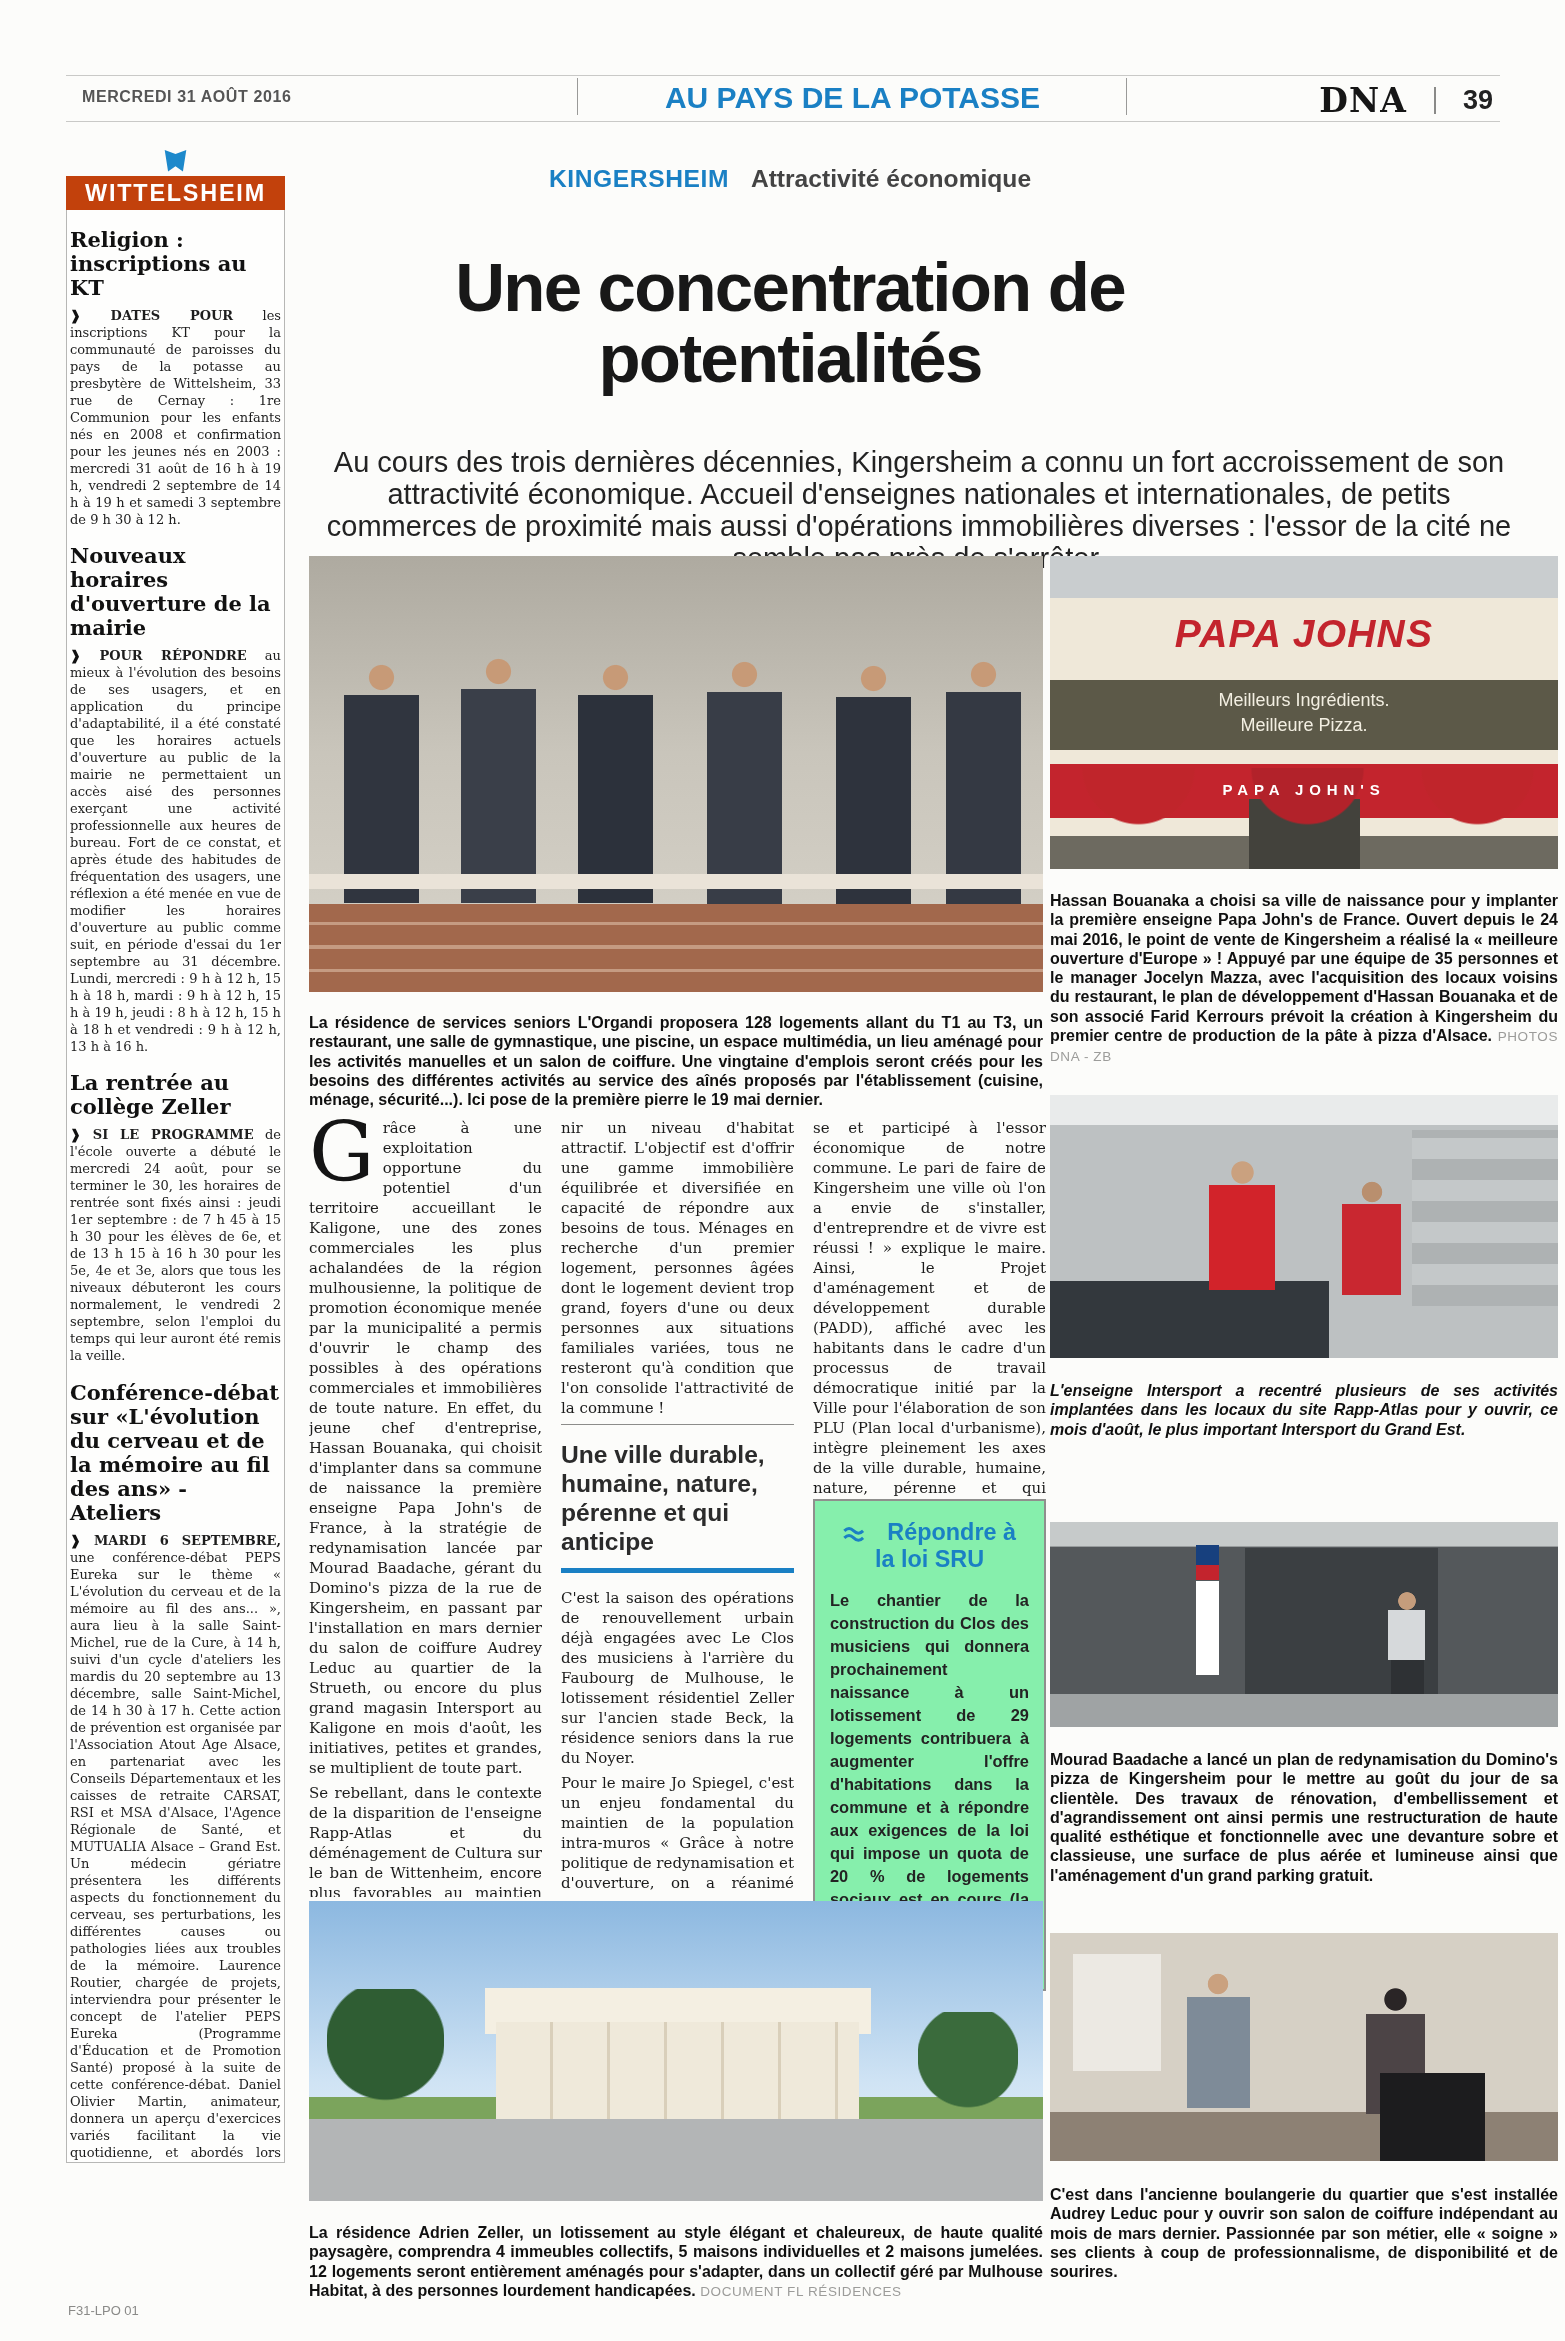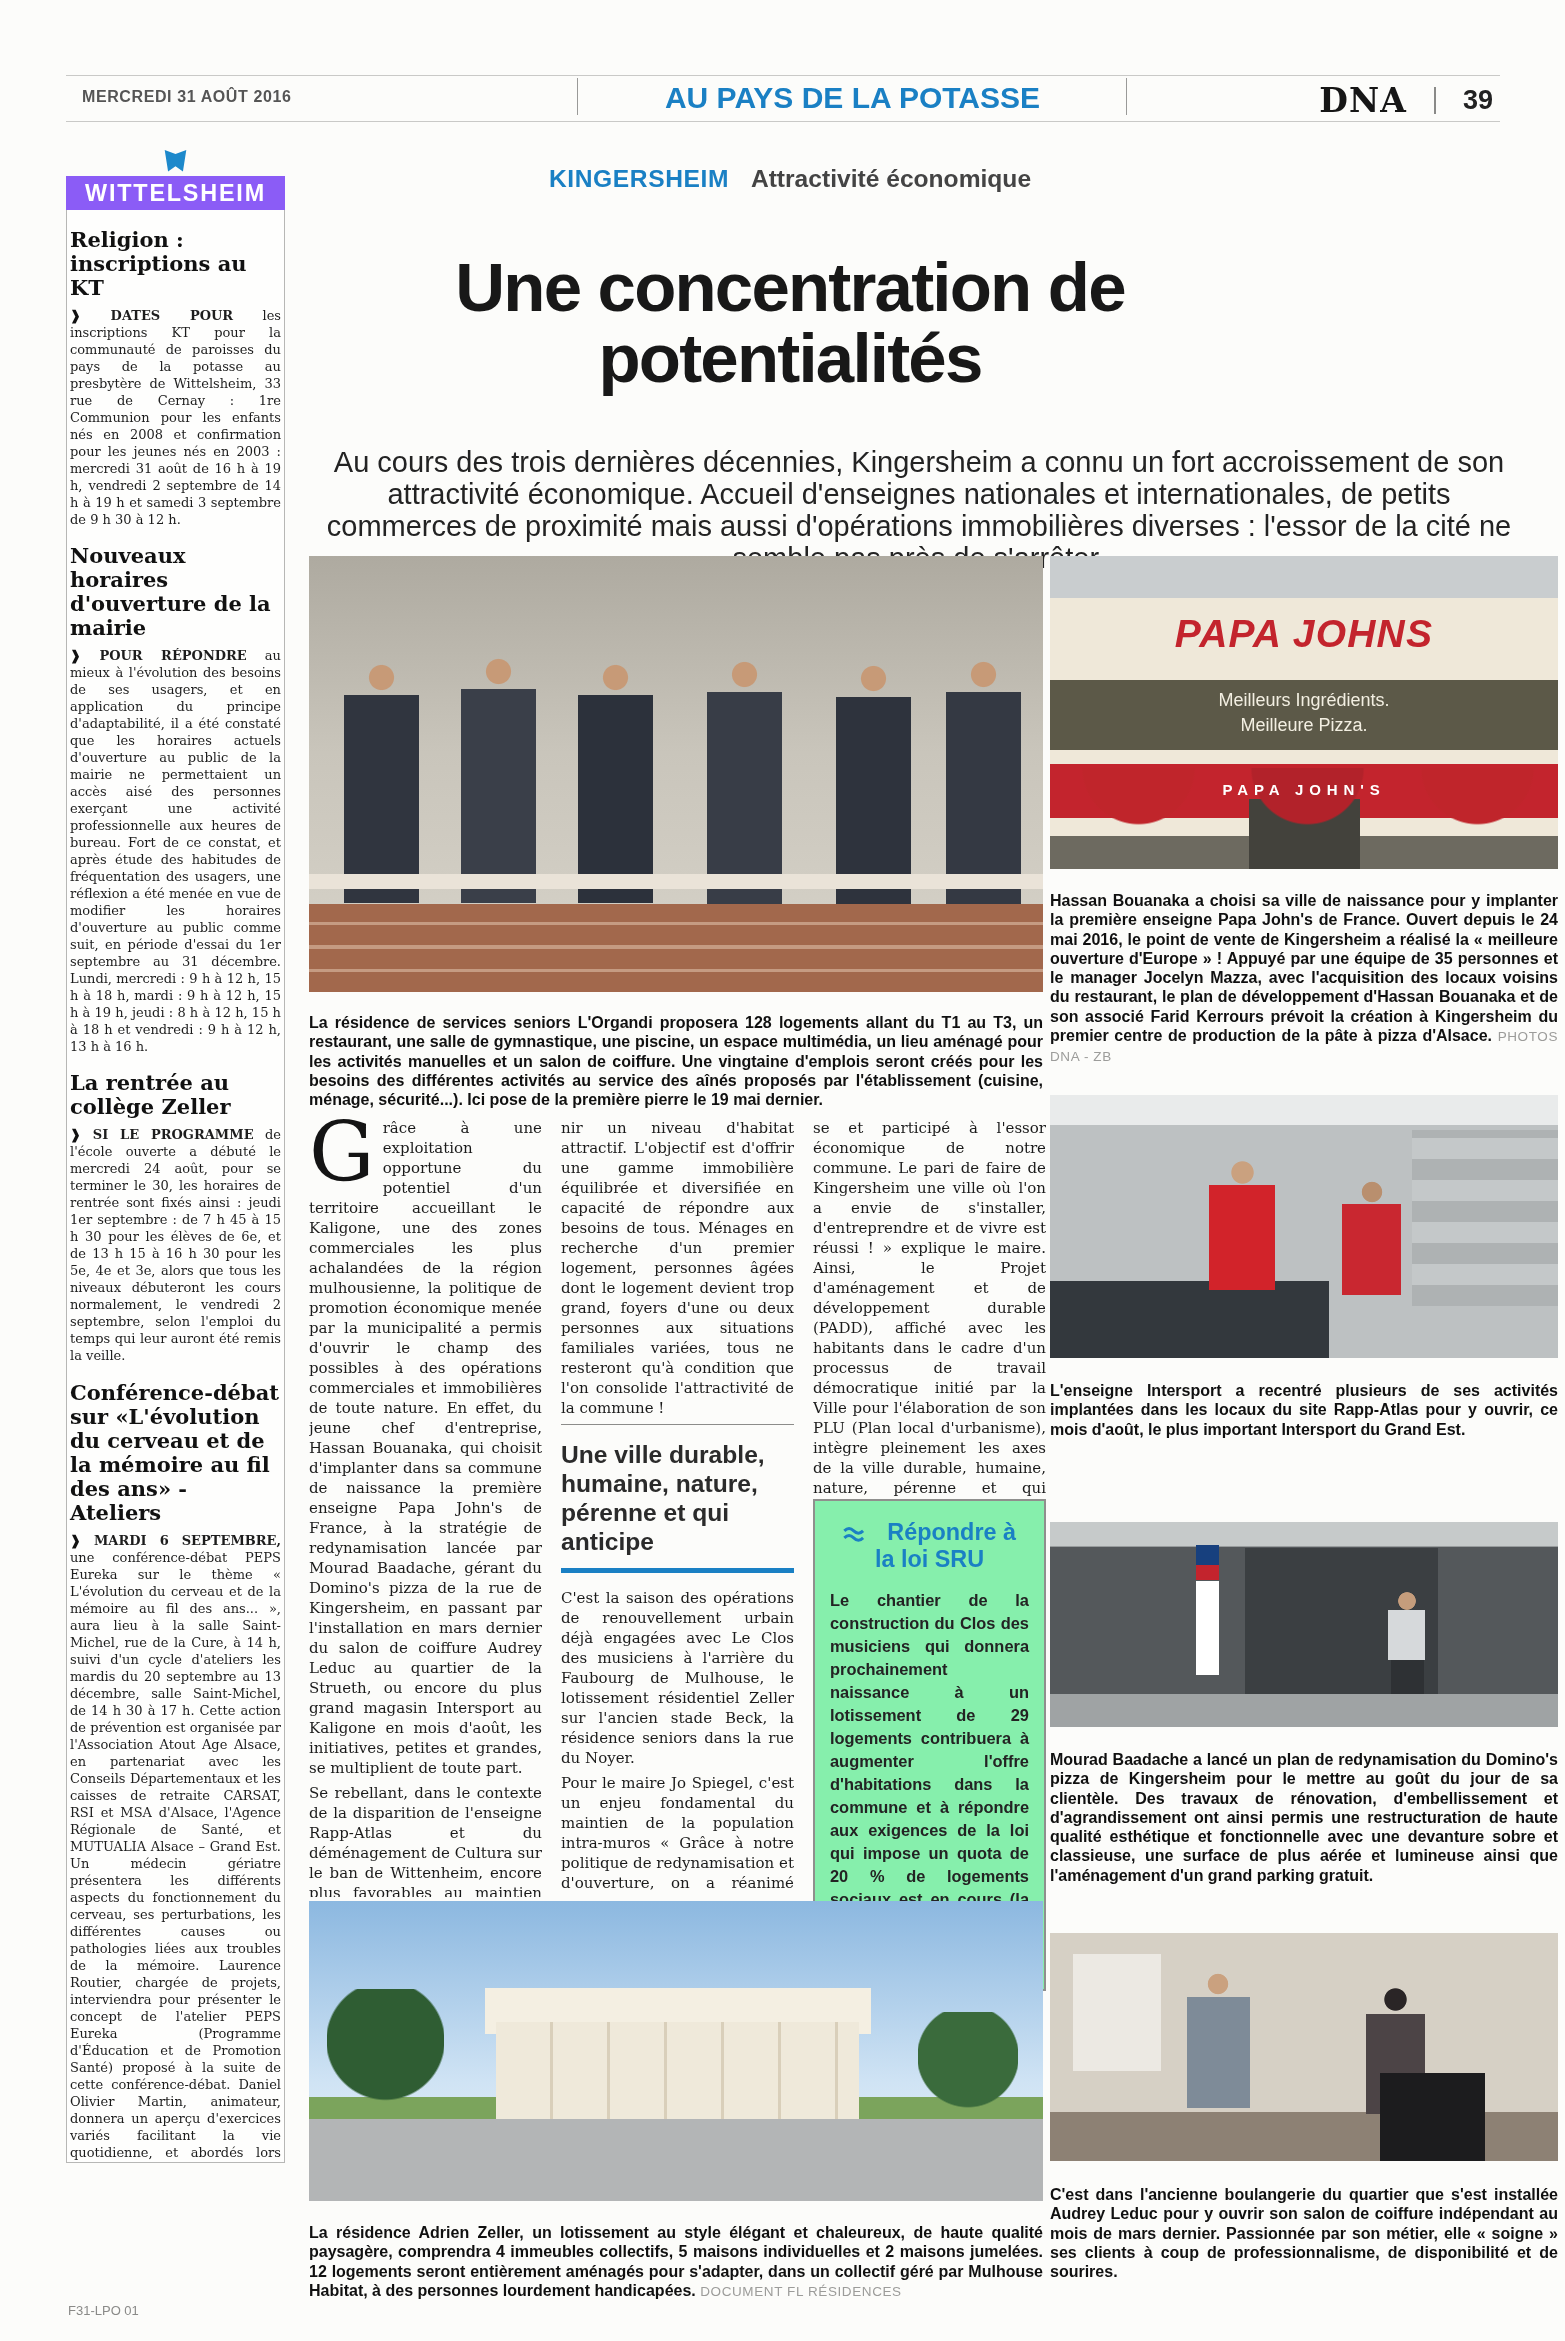--- a/index.html
+++ b/index.html
@@ -13,21 +13,21 @@
   .h-section{position:absolute;left:580px;top:81px;width:545px;text-align:center;
              font-size:30px;font-weight:bold;color:#1a80c4;letter-spacing:0px;}
   .h-div{position:absolute;top:78px;height:37px;border-left:1.2px solid #9a9a98;}
   .h-div.l{left:577px;} .h-div.r{left:1126px;}
   .h-brand{position:absolute;right:73px;top:81px;display:flex;align-items:center;gap:27px;}
   .h-brand .dna{font-family:"DejaVu Serif",serif;font-weight:bold;font-size:33px;color:#161616;letter-spacing:1.2px;}
   .h-brand .sep{width:1.8px;height:27px;background:#8a8a88;}
   .h-brand .pg{font-size:27px;font-weight:bold;color:#222;}
 
   
-  .sb-banner{position:absolute;left:66px;top:176px;width:219px;height:34px;background:#8b5cf6;
+  .sb-banner{position:absolute;left:66px;top:176px;width:219px;height:34px;background:#c2410c;
              color:#fff;font-weight:bold;font-size:23.4px;letter-spacing:1.8px;text-align:center;line-height:34px;}
   .butterfly{position:absolute;left:162px;top:150px;width:27px;height:27px;}
   .sb-box{position:absolute;left:66px;top:210px;width:219px;height:1953px;border:1.8px solid #b7b7b5;border-top:none;
           background:#fefefd;box-sizing:border-box;padding:14px 3px;overflow:hidden;}
   .sb-title{font-family:"DejaVu Serif",serif;font-weight:bold;font-size:21px;line-height:24px;color:#111;
             margin:16.4px 0 7px;}
   .sb-title:first-child{margin-top:3.5px;}
   .sb-text{font-family:"DejaVu Serif",serif;font-size:13px;line-height:17px;color:#1d1d1d;
            text-align:justify;margin:0 0 3.5px;}
   .sb-text .bullet{font-weight:bold;color:#111;}
@@ -216,21 +216,21 @@
       <svg width="32" height="17.6" viewBox="0 0 54 30">
           <path d="M2 10 Q10 2 18 10 T34 10" fill="none" stroke="#1a80c4" stroke-width="5"></path>
           <path d="M2 22 Q10 14 18 22 T34 22" fill="none" stroke="#1a80c4" stroke-width="5"></path>
         </svg>
       <span>Répondre à la loi SRU</span>
     </div>
     <p class="sru-text">Le chantier de la construction du Clos des musiciens qui donnera prochainement naissance à un lotissement de 29 logements contribuera à augmenter l'offre d'habitations dans la commune et à répondre aux exigences de la loi qui impose un quota de 20 % de logements sociaux est en cours (la loi Solidarité et Renouvellement Urbain, dite SRU).</p>
   </div>
 
   <div class="photo" id="photo-inter"></div>
-  <p class="caption" style="left:1050px;top:1365px;width:508px;">L'enseigne Intersport a recentré plusieurs de ses activités implantées dans les locaux du site Rapp-Atlas pour y ouvrir, ce mois d'août, le plus important Intersport du Grand Est.</p>
+  <p class="caption" style="left:1050px;top:1365px;width:508px;font-style:italic;">L'enseigne Intersport a recentré plusieurs de ses activités implantées dans les locaux du site Rapp-Atlas pour y ouvrir, ce mois d'août, le plus important Intersport du Grand Est.</p>
 
   <div class="photo" id="photo-dominos"></div>
   <p class="caption" style="left:1050px;top:1734px;width:508px;">Mourad Baadache a lancé un plan de redynamisation du Domino's pizza de Kingersheim pour le mettre au goût du jour de sa clientèle. Des travaux de rénovation, d'embellissement et d'agrandissement ont ainsi permis une restructuration de haute qualité esthétique et fonctionnelle avec une devanture sobre et classieuse, une surface de plus aérée et lumineuse ainsi que l'aménagement d'un grand parking gratuit.</p>
 
   <div class="photo" id="photo-salon"></div>
   <p class="caption" style="left:1050px;top:2169px;width:508px;">C'est dans l'ancienne boulangerie du quartier que s'est installée Audrey Leduc pour y ouvrir son salon de coiffure indépendant au mois de mars dernier. Passionnée par son métier, elle « soigne » ses clients à coup de professionnalisme, de disponibilité et de sourires.</p>
 
   <div class="photo" id="photo-zeller"></div>
   <p class="caption" style="left:309px;top:2207px;width:734px;"><span>La résidence Adrien Zeller, un lotissement au style élégant et chaleureux, de haute qualité paysagère, comprendra 4 immeubles collectifs, 5 maisons individuelles et 2 maisons jumelées. 12 logements seront entièrement aménagés pour s'adapter, dans un collectif géré par Mulhouse Habitat, à des personnes lourdement handicapées. </span><span class="credit">DOCUMENT FL RÉSIDENCES</span></p>
 

